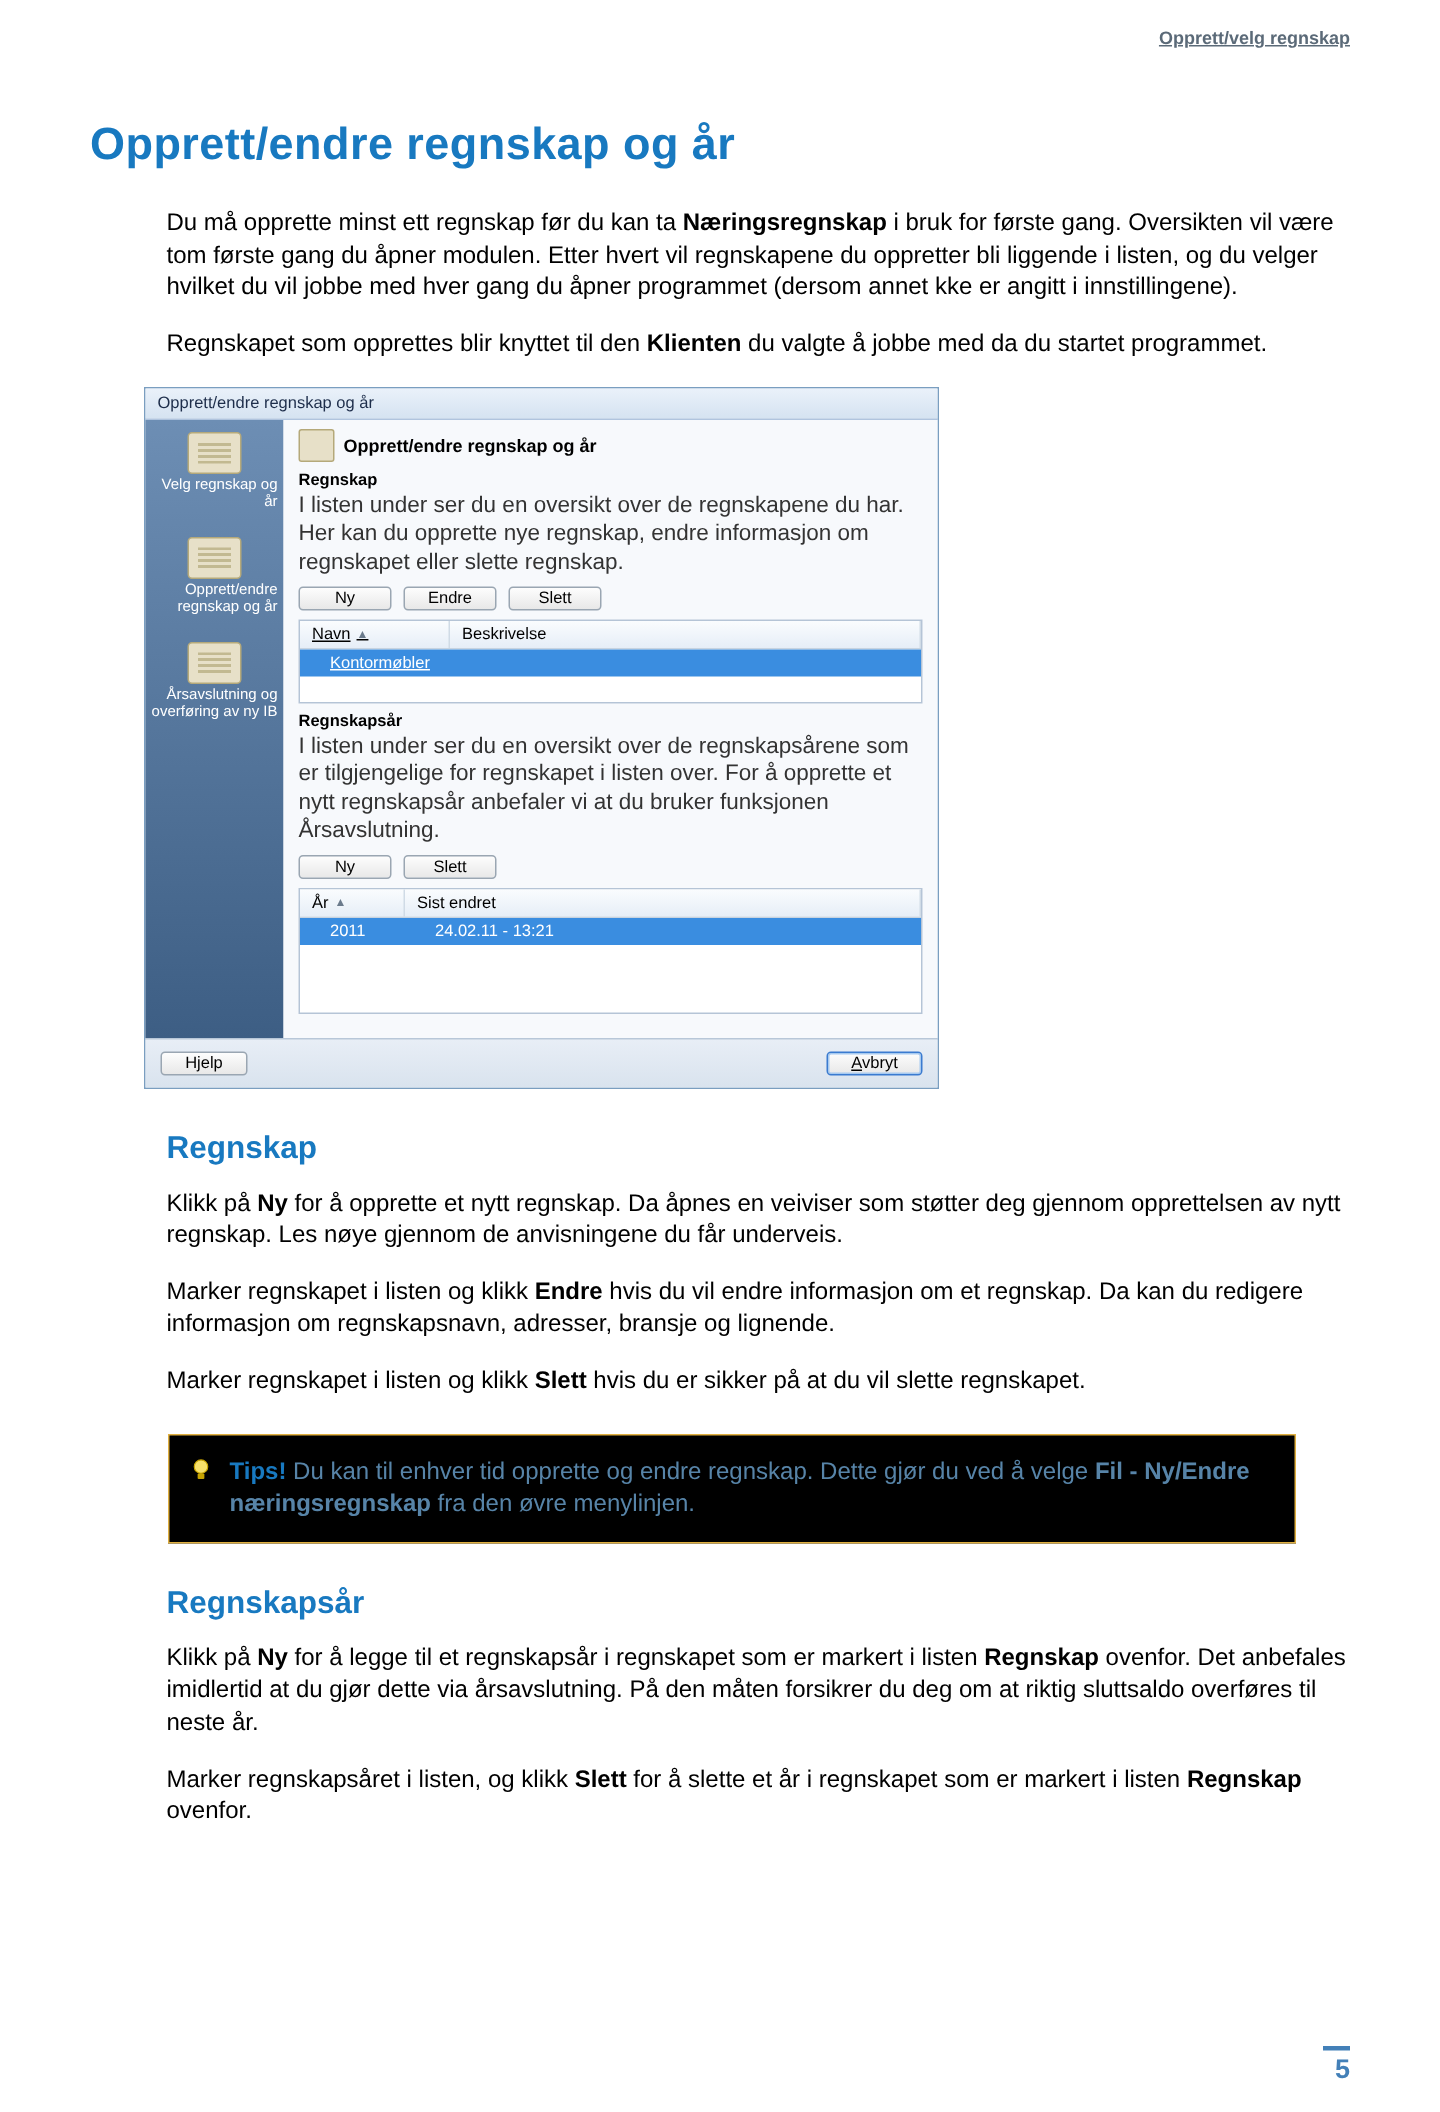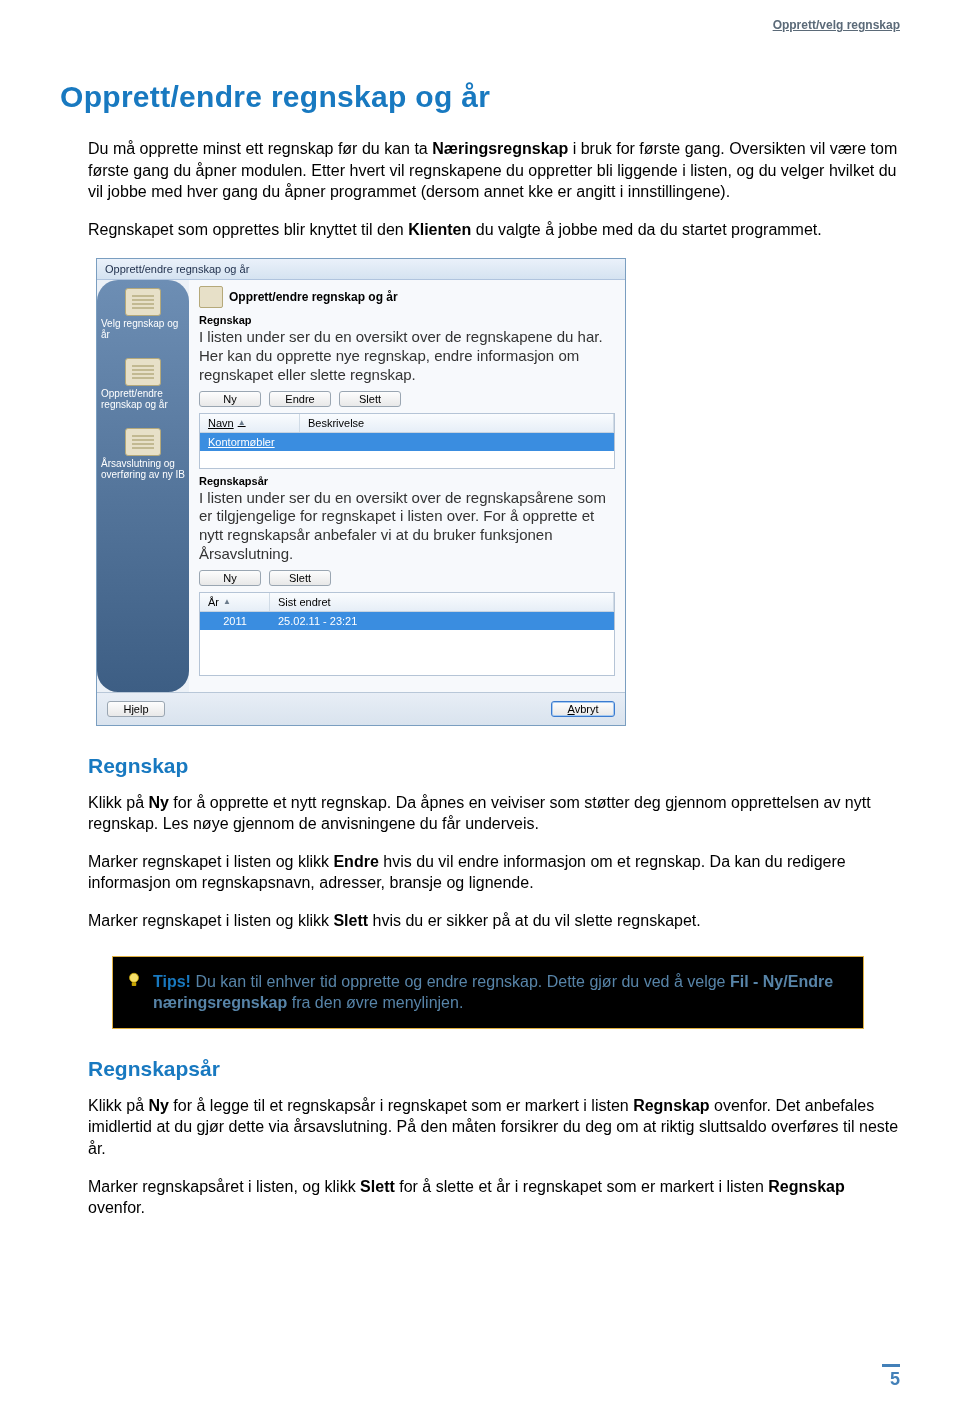--- a/index.html
+++ b/index.html
@@ -37,21 +37,21 @@
     color: #1879c0;
     margin-top: 28px;
     margin-bottom: 14px;
   }
   .body {
     font-size: 16px;
     line-height: 1.35;
     margin-bottom: 16px;
     color: #000;
   }
-  .indent { margin-left: 28px; }
+  .indent { margin-left: 51px; }
   .bold { font-weight: bold; }
 
   
   .dlg-wrap {
     margin: 18px 0 8px 36px;
     width: 530px;
     border: 1px solid #7a9ec0;
     background: #ecf1f7;
     font-family: Tahoma, Arial, sans-serif;
     font-size: 11px;
@@ -62,23 +62,22 @@
     color: #1d2d4a;
     border-bottom: 1px solid #b0c4de;
     font-size: 11px;
   }
   .dlg-body { display: flex; }
   .dlg-side {
     width: 92px;
     background: linear-gradient(#6d8eb4, #3d5e84);
     padding: 8px 4px;
     color: #fff;
-    text-align: left;
+    text-align: right;
     font-size: 10px;
-    border-radius: 21px;
   }
   .dlg-side-item { margin-bottom: 18px; }
   .dlg-side-icon {
     width: 36px; height: 28px;
     margin: 0 auto 2px;
     background: #e7e0c8;
     border: 1px solid #b5a97a;
     border-radius: 3px;
     position: relative;
   }
@@ -121,26 +120,26 @@
     font-size: 11px;
     margin-bottom: 6px;
   }
   .dlg-th {
     display: flex;
     background: linear-gradient(#fafcfe, #e6eef7);
     border-bottom: 1px solid #c7d3e0;
   }
   .dlg-th > div { padding: 3px 8px; border-right: 1px solid #d0dbe6; display: flex; align-items: center; gap: 4px; }
   .dlg-th .sort { font-size: 8px; color: #6b7b8c; }
-  .dlg-td { display: flex; }
+  .dlg-td { display: flex; padding-left: 12px; }
   .dlg-td > div { padding: 3px 8px; }
   .dlg-td.sel { background: #3a8de0; color: #fff; }
   .col1 { width: 100px; text-decoration: underline; }
   .col2 { flex: 1; }
-  .ycol1 { width: 70px; text-align: center; }
+  .ycol1 { width: 70px; }
   .ycol2 { flex: 1; }
   .dlg-footer {
     display: flex; justify-content: space-between;
     padding: 8px 10px;
     background: linear-gradient(#e8eef6, #d9e3ee);
     border-top: 1px solid #b8c7d8;
     gap: 32px;
   }
   .dlg-footer .dlg-btn.primary { border: 1px solid #3a7bd0; box-shadow: 0 0 0 1px #a7caf0 inset; width: 64px; }
 
@@ -245,21 +244,21 @@
       <div class="dlg-table" style="height:84px;">
         <div class="dlg-th">
           <div class="ycol1">
               <span>År</span>
               <span class="sort">▲</span>
             </div>
           <div class="ycol2">Sist endret</div>
         </div>
         <div class="dlg-td sel">
           <div class="ycol1">2011</div>
-          <div class="ycol2">25.02.11 - 23:21</div>
+          <div class="ycol2">24.02.11 - 13:21</div>
         </div>
       </div>
     </div>
   </div>
   <div class="dlg-footer">
     <div class="dlg-btn wide">Hjelp</div>
     <div class="dlg-btn primary"><u>A</u>vbryt</div>
   </div>
 </div>
 

